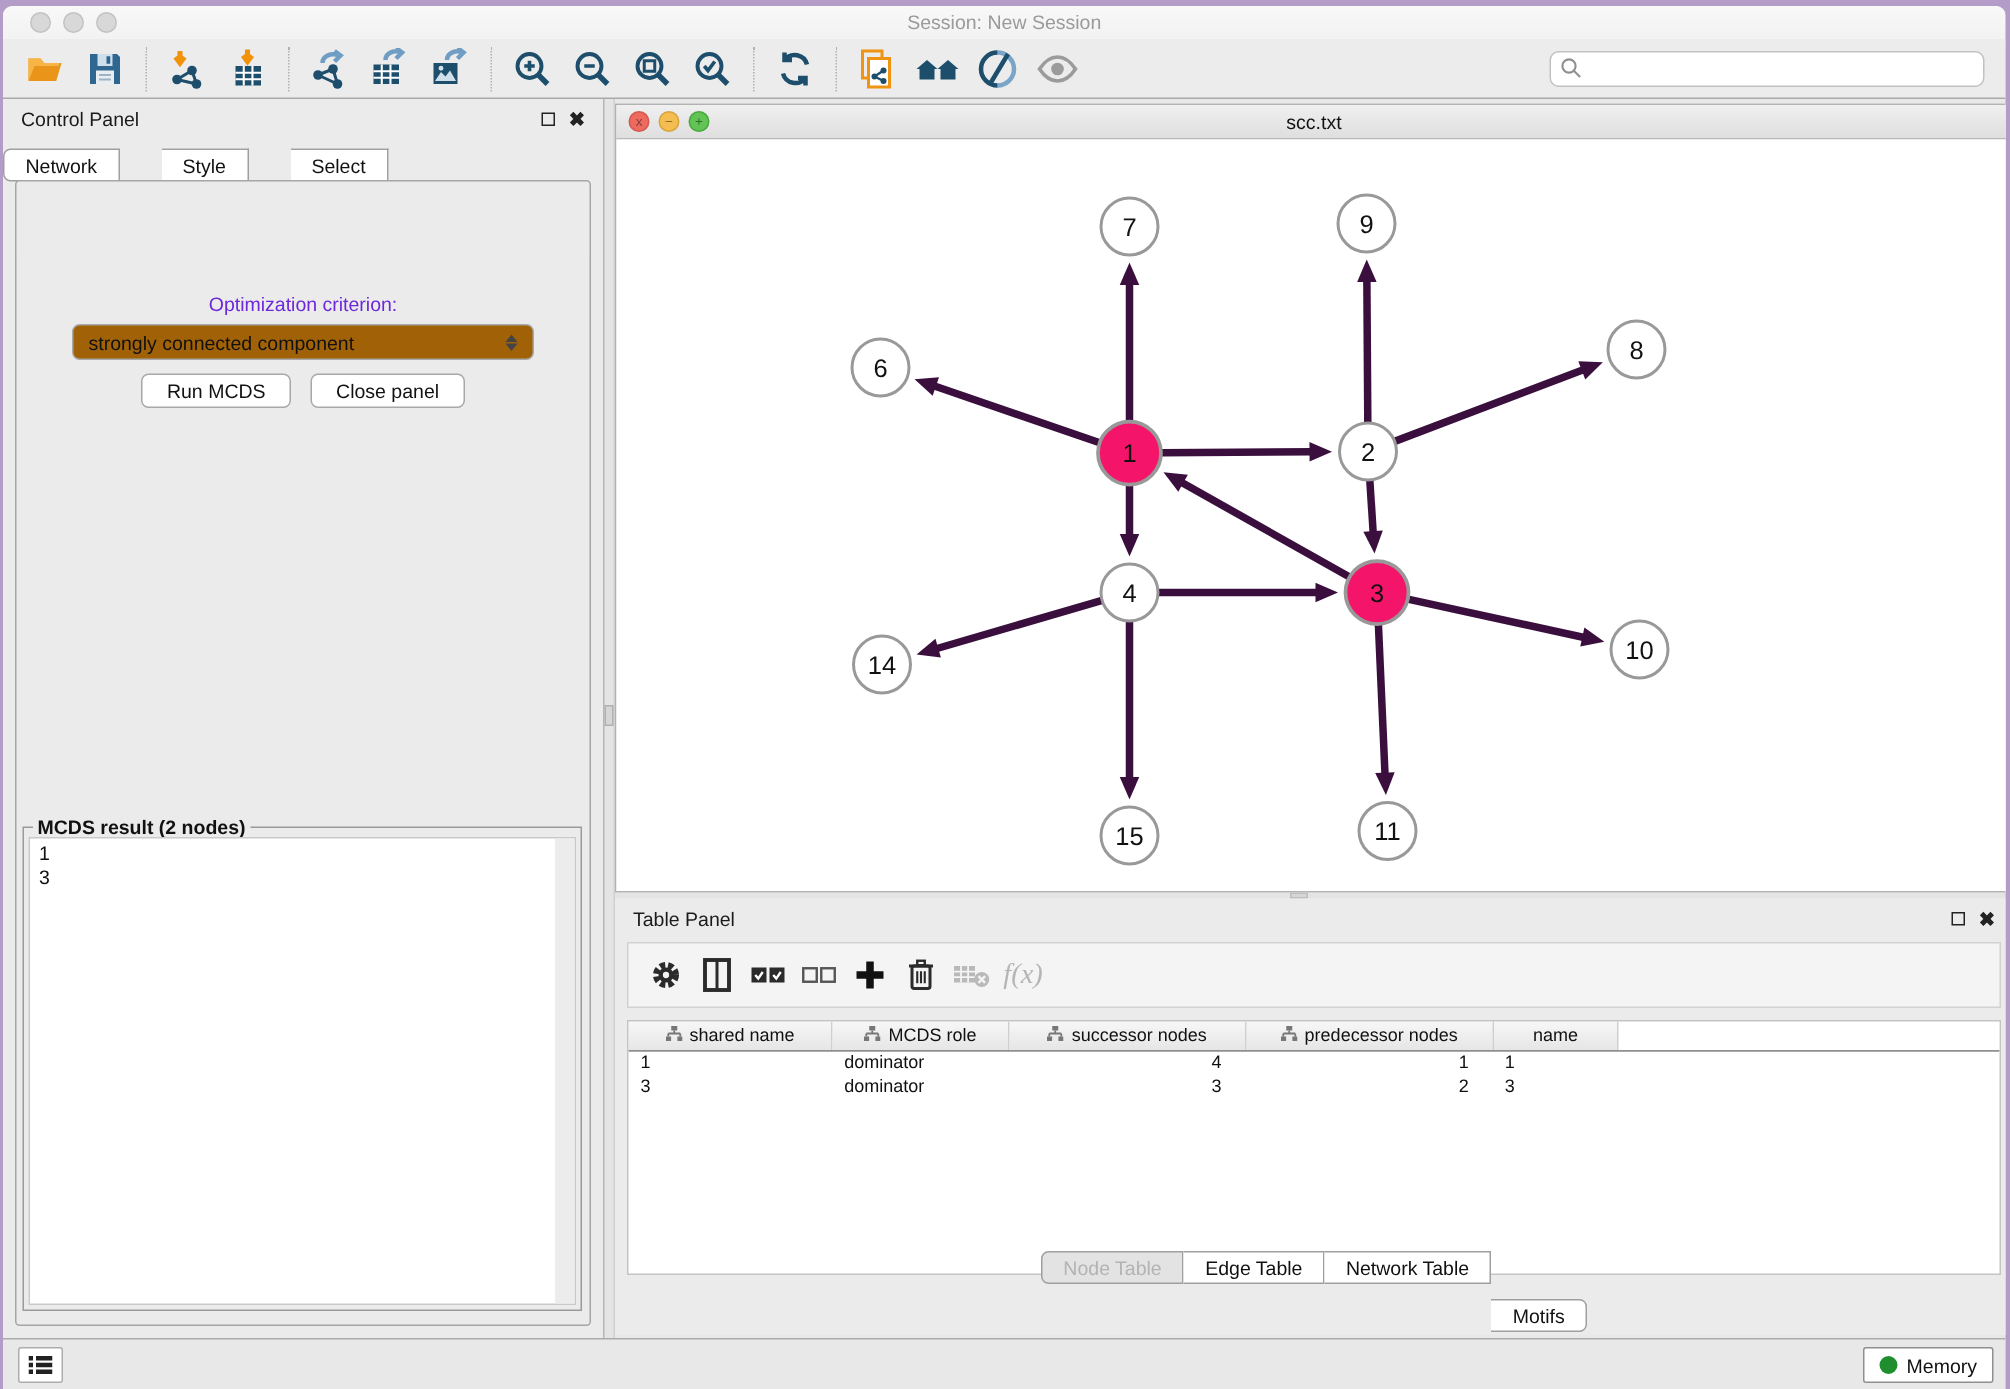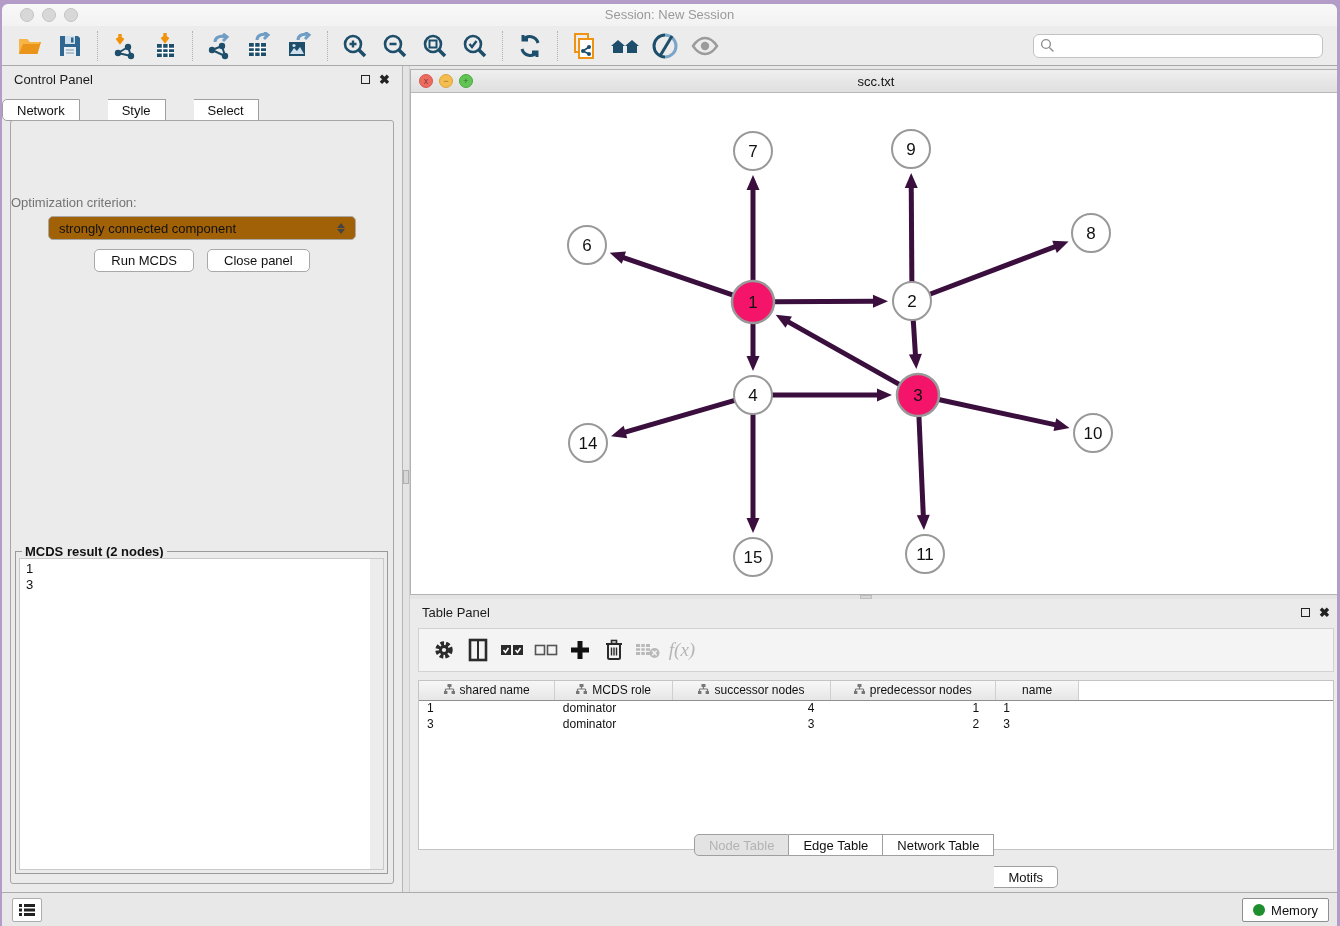--- a/index.html
+++ b/index.html
@@ -36,21 +36,21 @@
   .panel-head { position:absolute; top:6px; left:12px; font-size:13px; color:#1b1b1b; }
   .panel-icons { position:absolute; top:7px; right:12px; display:flex; gap:9px; align-items:center; }
   .tabs-row { position:absolute; top:33px; left:0; right:0; display:flex; justify-content:flex-start;gap:28px; }
   .tab { height:22px; padding:0 14px; font-size:13px; line-height:21px; background:#fff;
          border:1px solid #9f9f9f; border-left:none; color:#111; }
   .tab:first-child { border-left:1px solid #9f9f9f; border-radius:5px 0 0 5px; }
   .tab.last { border-radius:0 5px 5px 0;margin-top:32px; }
   .tab.selected { background:#e3e3e3; color:#b3b3b3; }
   .cp-body { position:absolute; top:54px; left:8px; right:8px; bottom:8px;
              border:1px solid #a6a6a6; border-radius:3px; background:#ebebeb; }
-  .opt-label { position:absolute; top:74px; left:0; right:0; font-size:13px; color:#737373; }
+  .opt-label { position:absolute; top:74px; left:0; right:0; text-align:center; font-size:13px; color:#6d28d9; }
   .dropdown { position:absolute; top:95px; left:37px; right:37px; height:24px; background:#a16207;
               border:1px solid #a8a8a8; border-radius:5px; display:flex; align-items:center;
               font-size:13px; padding:0 10px; color:#111; }
   .dd-arrows { margin-left:auto; display:flex; flex-direction:column; gap:1px; align-items:center; }
   .dd-arrows i { width:0; height:0; border-left:4px solid transparent; border-right:4px solid transparent; display:block; }
   .dd-up  { border-bottom:5px solid #444; }
   .dd-dn  { border-top:5px solid #444; }
   .btn-row { position:absolute; top:128px; left:0; right:0; display:flex; justify-content:center; gap:13px; }
   .pushbtn { height:23px; padding:0 16px; background:#fff; border:1px solid #a8a8a8; border-radius:5px;
              font-size:13px; color:#111; font-family:"Liberation Sans",sans-serif; }

